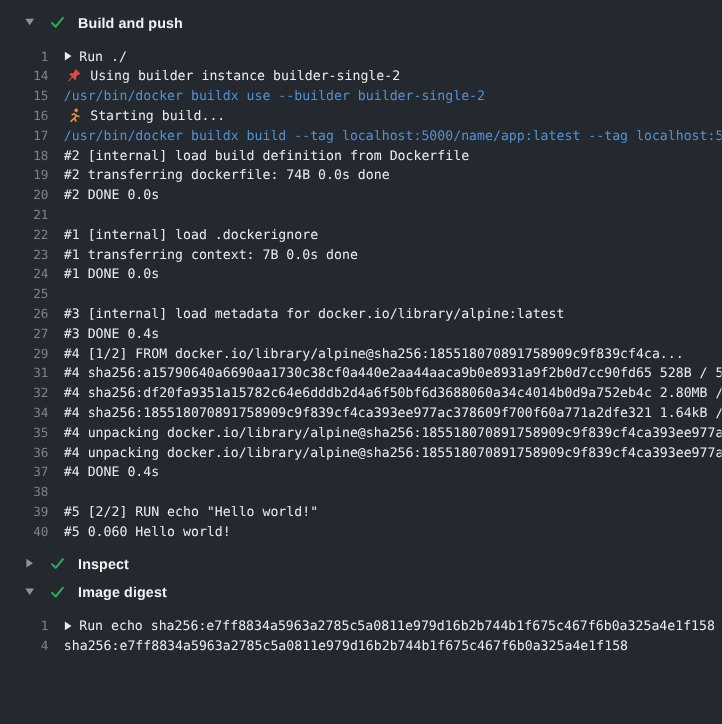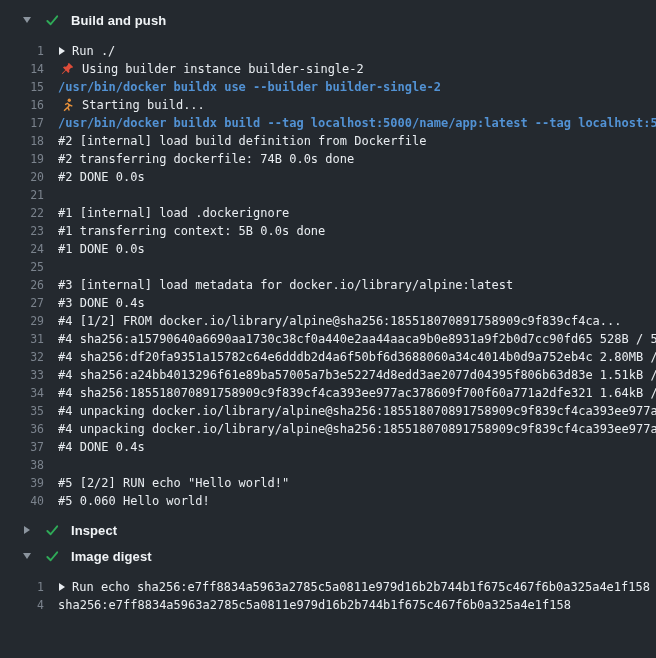--- a/index.html
+++ b/index.html
@@ -46,21 +46,21 @@
     font-size:11.5px;
     cursor:pointer;
   }
   .line-content {
     margin-left:14px;
     display:flex; align-items:center;
     overflow:hidden;
     color: var(--text,#e9edf1);
     flex:1 1 auto;
   }
-  .line-content.command { color: var(--command-blue,#5292d4); font-weight:bold; }
+  .line-content.command { color: var(--command-blue,#5292d4); font-weight:normal; }
   .line-content.group .txt { color: var(--text,#e9edf1); }
   .txt { white-space:pre; }
 
   .play {
     width:0; height:0; flex:none;
     border-top:4px solid transparent;
     border-bottom:4px solid transparent;
     border-left:6px solid var(--text,#e9edf1);
     margin-right:7px; margin-left:1px;
     cursor:pointer;
@@ -138,21 +138,21 @@
     <span class="line-content empty"><span class="txt"></span></span>
   </div>
 
   <div class="log-line">
     <span class="ln">22</span>
     <span class="line-content normal"><span class="txt">#1 [internal] load .dockerignore</span></span>
   </div>
 
   <div class="log-line">
     <span class="ln">23</span>
-    <span class="line-content normal"><span class="txt">#1 transferring context: 5B 0.0s done</span></span>
+    <span class="line-content normal"><span class="txt">#1 transferring context: 7B 0.0s done</span></span>
   </div>
 
   <div class="log-line">
     <span class="ln">24</span>
     <span class="line-content normal"><span class="txt">#1 DONE 0.0s</span></span>
   </div>
 
   <div class="log-line">
     <span class="ln">25</span>
     <span class="line-content empty"><span class="txt"></span></span>
@@ -178,24 +178,20 @@
   <div class="log-line">
     <span class="ln">31</span>
     <span class="line-content normal"><span class="txt">#4 sha256:a15790640a6690aa1730c38cf0a440e2aa44aaca9b0e8931a9f2b0d7cc90fd65 528B / 5</span></span>
   </div>
 
   <div class="log-line">
     <span class="ln">32</span>
     <span class="line-content normal"><span class="txt">#4 sha256:df20fa9351a15782c64e6dddb2d4a6f50bf6d3688060a34c4014b0d9a752eb4c 2.80MB /</span></span>
   </div>
 
-  <div class="log-line">
-    <span class="ln">33</span>
-    <span class="line-content normal"><span class="txt">#4 sha256:a24bb4013296f61e89ba57005a7b3e52274d8edd3ae2077d04395f806b63d83e 1.51kB /</span></span>
-  </div>
 
   <div class="log-line">
     <span class="ln">34</span>
     <span class="line-content normal"><span class="txt">#4 sha256:185518070891758909c9f839cf4ca393ee977ac378609f700f60a771a2dfe321 1.64kB /</span></span>
   </div>
 
   <div class="log-line">
     <span class="ln">35</span>
     <span class="line-content normal"><span class="txt">#4 unpacking docker.io/library/alpine@sha256:185518070891758909c9f839cf4ca393ee977a</span></span>
   </div>

